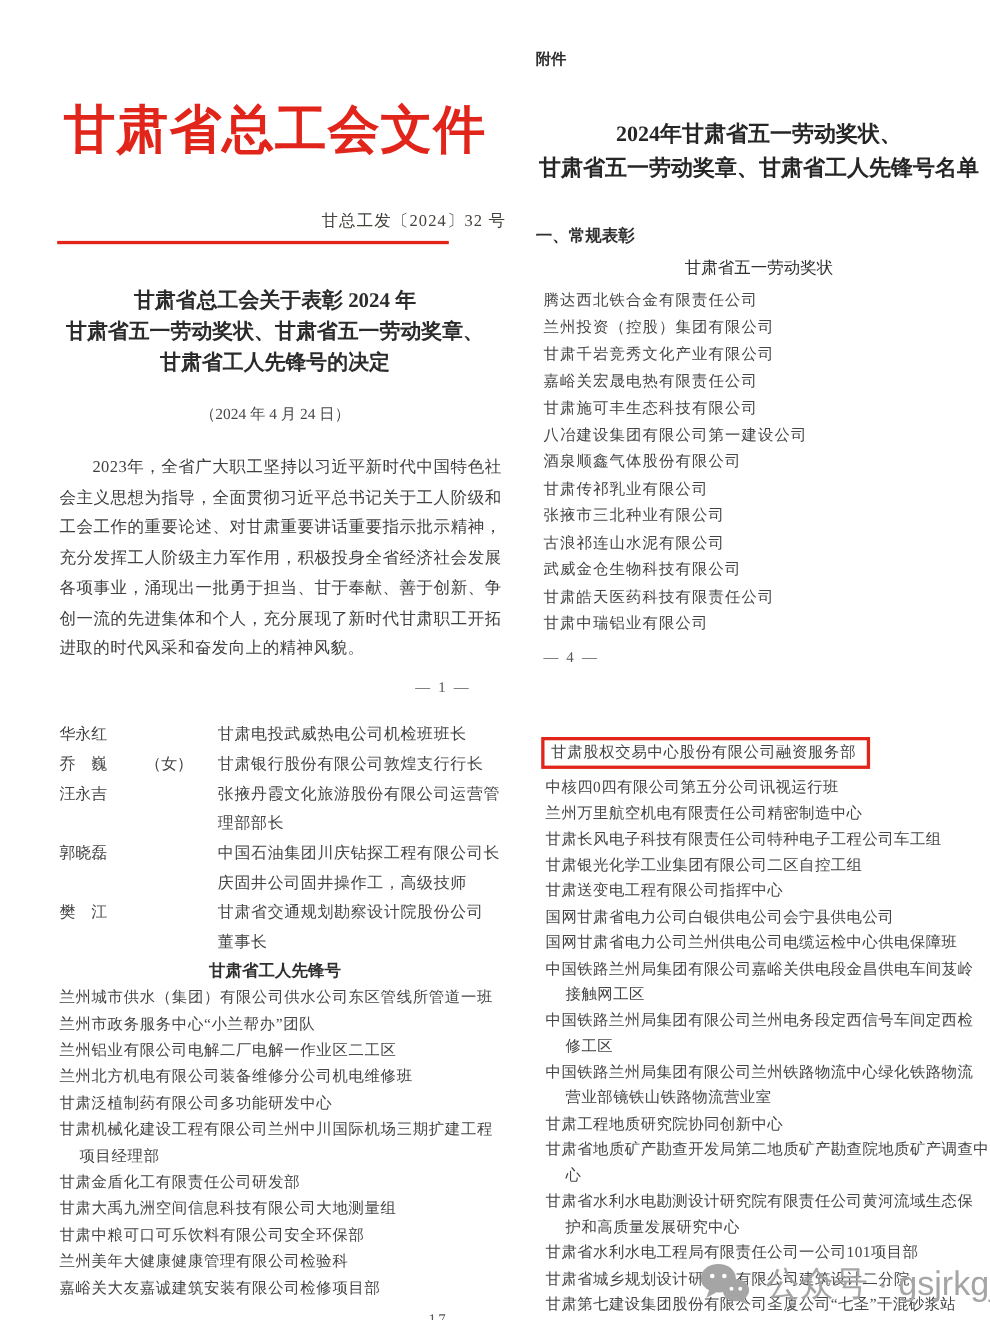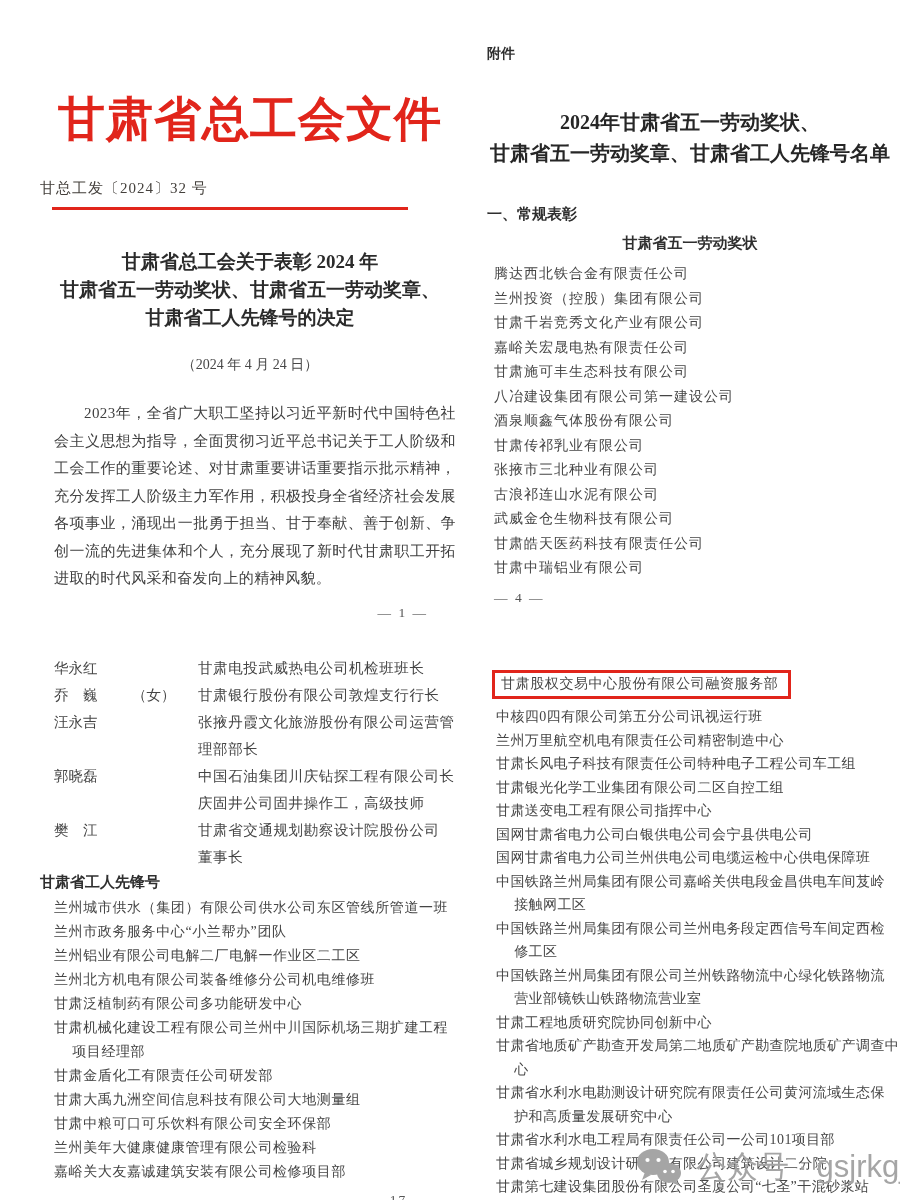--- a/index.html
+++ b/index.html
@@ -5,40 +5,40 @@
   html,body{margin:0;padding:0;background:#ffffff;}
   .canvas{
     position:relative;width:900px;height:1200px;background:#ffffff;overflow:hidden;
     font-family:"Liberation Serif","DejaVu Serif",serif;
     color:#3d3d3d;
   }
   .pagecol{position:absolute;width:420px;box-sizing:border-box;}
   
   .p1{left:40px;top:85px;}
   .p1-header{color:#e1251b;font-size:47px;font-weight:700;text-align:center;letter-spacing:1px;line-height:1.2;margin:6px 0 0 0;white-space:nowrap;}
-  .p1-docnum{text-align:left;font-size:15px;letter-spacing:1px;margin-top:32px;color:#44403c;}
+  .p1-docnum{text-align:right;font-size:15px;letter-spacing:1px;margin-top:44px;color:#44403c;}
   .p1-rule{height:3px;background:#e1251b;width:356px;margin:9px 14px 0 12px;}
   .p1-title{margin-top:38px;text-align:center;font-weight:700;font-size:19px;line-height:28px;color:#2b2b2b;}
   .p1-date{text-align:center;font-size:14px;margin-top:24px;color:#474747;}
   .p1-para{margin:26px 4px 0 14px;font-size:15px;line-height:27.5px;text-align:justify;text-indent:2em;letter-spacing:0.4px;color:#404040;}
   
   .p4{left:480px;top:45px;}
   .p4-attach{font-size:14px;font-weight:700;color:#2f2f2f;margin-left:7px;}
   .p4-title{margin-top:44px;text-align:center;font-weight:700;font-size:20px;line-height:31px;color:#262626;}
   .p4-section{margin:36px 0 0 7px;font-weight:700;font-size:15px;color:#2f2f2f;}
-  .p4-award{margin-top:10px;text-align:center;font-weight:700;font-size:15px;color:#2f2f2f;}
+  .p4-award{margin-top:10px;text-align:center;font-weight:400;font-size:15px;color:#2f2f2f;}
   .p4-list{margin:9px 0 0 14px;}
   .p4-list .li{font-size:14px;line-height:24.5px;letter-spacing:1px;color:#454545;}
   
   .p17{left:40px;top:655px;}
   .person-row{display:flex;font-size:14.5px;line-height:27px;margin-left:14px;color:#454545;}
   .p-name{width:78px;flex:0 0 78px;}
   .p-note{width:66px;flex:0 0 66px;}
   .p-title{flex:1;white-space:pre-line;letter-spacing:0.6px;}
-  .p17-award{margin-top:2px;font-weight:700;font-size:15px;color:#2f2f2f;}
+  .p17-award{margin-top:2px;text-align:center;font-weight:700;font-size:15px;color:#2f2f2f;}
   .p17-list{margin:4px 0 0 14px;}
   .p17-list .li{font-size:14px;line-height:24px;letter-spacing:0.6px;white-space:pre-line;padding-left:1.3em;text-indent:-1.3em;color:#454545;}
   
   .p22{left:480px;top:650px;}
   .hl-box{display:inline-block;margin-left:12px;border:3px solid #e1251b;padding:2px 10px 3px 6px;font-size:14px;letter-spacing:0.6px;color:#454545;margin-top:20px;}
   .p22-list{margin:6px 0 0 16px;}
   .p22-list .li{font-size:14px;line-height:23.5px;letter-spacing:0.4px;white-space:pre-line;padding-left:1.3em;text-indent:-1.3em;color:#454545;}
   
   .pn{font-size:13.5px;letter-spacing:2px;color:#555;}
   .pn-right{text-align:right;padding-right:32px;}

